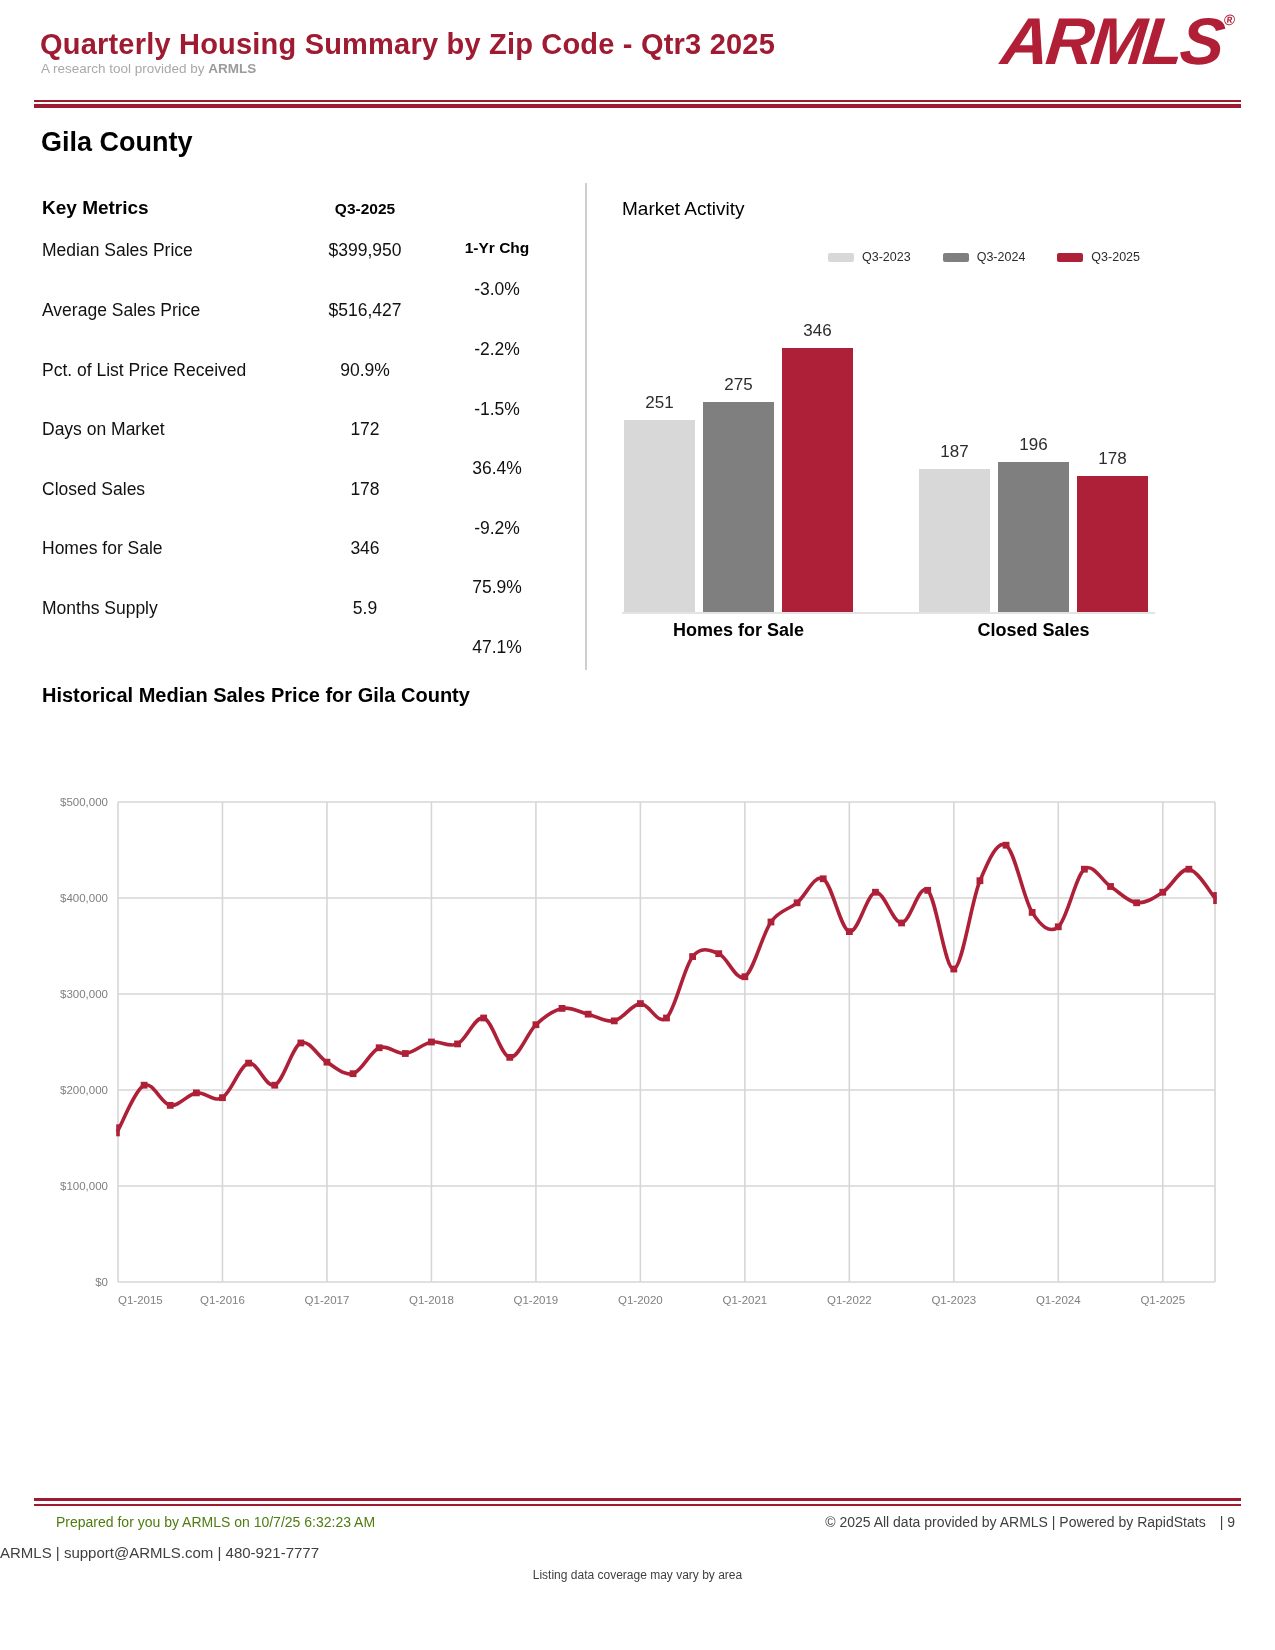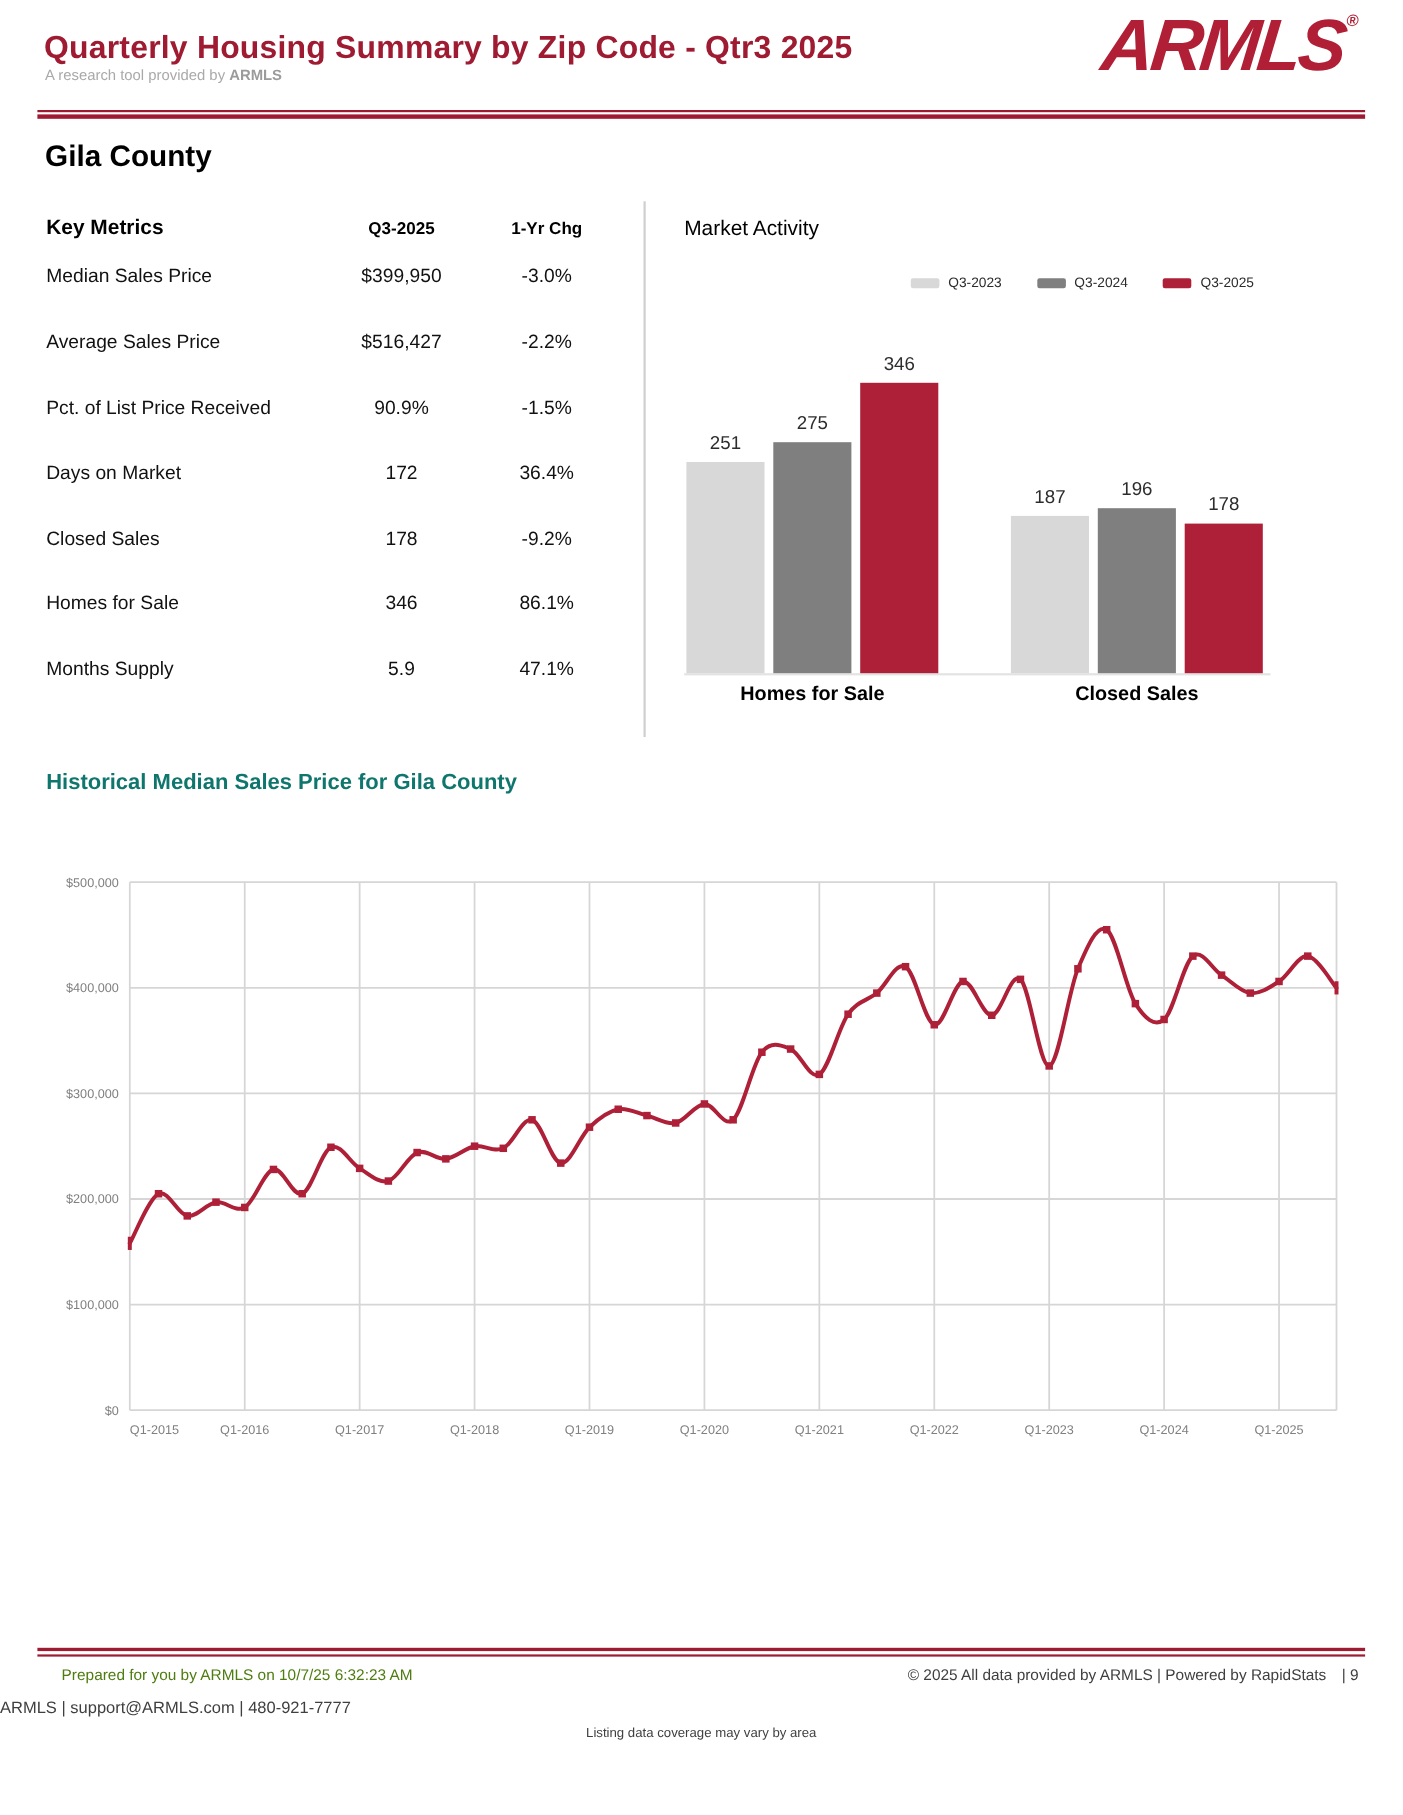--- a/index.html
+++ b/index.html
@@ -37,21 +37,21 @@
   
   .county {
     position:absolute; left:41px; top:127px;
     font-size:27px; font-weight:bold; color:#000;
   }
 
   
   #metrics { position:absolute; left:0; top:0; width:585px; }
   .m-head-label { position:absolute; left:42px; font-size:19px; font-weight:bold; color:#000; }
   .m-col1 { position:absolute; left:285px; width:160px; text-align:center; }
-  .m-col2 { position:absolute; left:432px; width:130px; text-align:center; }
+  .m-col2 { position:absolute; left:432px; width:130px; text-align:center;margin-top:39px; }
   .m-head { font-size:15.5px; font-weight:bold; color:#000; }
   .m-row-label { position:absolute; left:42px; font-size:17.5px; color:#111; }
   .m-val { font-size:17.5px; color:#111; }
 
   .v-divider {
     position:absolute; left:585px; top:183px; width:2px; height:487px;
     background:#cfcfcf;
   }
 
   
@@ -62,22 +62,22 @@
   .ma-swatch { width:26px; height:9px; border-radius:2px; }
   .ma-legend-label { font-size:12.5px; color:#2b2b2b; }
   .ma-plot { position:absolute; left:0; top:0; width:615px; height:465px; }
   .ma-baseline { position:absolute; left:2px; right:80px; top:417px; height:2px; background:#e3e3e3; }
   .bar { position:absolute; width:71px; }
   .bar-label { position:absolute; width:71px; text-align:center; font-size:17px; color:#2d2d2d; }
   .ma-cat { position:absolute; top:425px; width:240px; text-align:center; font-size:18px; font-weight:bold; color:#000; }
 
   
   .hist-title {
-    position:absolute; left:42px; top:700px;
-    font-size:20px; font-weight:bold; color:#0f766e;
+    position:absolute; left:42px; top:684px;
+    font-size:20px; font-weight:bold; color:#000000;
   }
   #histsvg { position:absolute; left:40px; top:745px; }
 
   
   .foot-left  { position:absolute; left:56px;  top:1514px; font-size:14px; color:#4d7c0f; }
   .foot-right { position:absolute; right:40px; top:1514px; font-size:14px; color:#3f3f3f; }
   .foot-right .pg { margin-left:14px; }
   .foot-c1 { position:absolute; left:0; width:1275px; top:1544px; text-align:left; font-size:15px; color:#3f3f3f; }
   .foot-c2 { position:absolute; left:0; width:1275px; top:1568px; text-align:center; font-size:12px; color:#3f3f3f; }
 </style>
@@ -108,21 +108,21 @@
       <div class="m-col1 m-val" style="top: 360px;">90.9%</div>
       <div class="m-col2 m-val" style="top: 360px;">-1.5%</div>
       <div class="m-row-label" style="top: 419px;">Days on Market</div>
       <div class="m-col1 m-val" style="top: 419px;">172</div>
       <div class="m-col2 m-val" style="top: 419px;">36.4%</div>
       <div class="m-row-label" style="top: 479px;">Closed Sales</div>
       <div class="m-col1 m-val" style="top: 479px;">178</div>
       <div class="m-col2 m-val" style="top: 479px;">-9.2%</div>
       <div class="m-row-label" style="top: 538px;">Homes for Sale</div>
       <div class="m-col1 m-val" style="top: 538px;">346</div>
-      <div class="m-col2 m-val" style="top: 538px;">86.1%</div>
+      <div class="m-col2 m-val" style="top: 538px;">75.9%</div>
       <div class="m-row-label" style="top: 598px;">Months Supply</div>
       <div class="m-col1 m-val" style="top: 598px;">5.9</div>
       <div class="m-col2 m-val" style="top: 598px;">47.1%</div>
     </div>
 
   <div class="v-divider"></div>
 
   <div id="market">
     <div class="ma-title">Market Activity</div>
     <div class="ma-legend" id="ma-legend">

